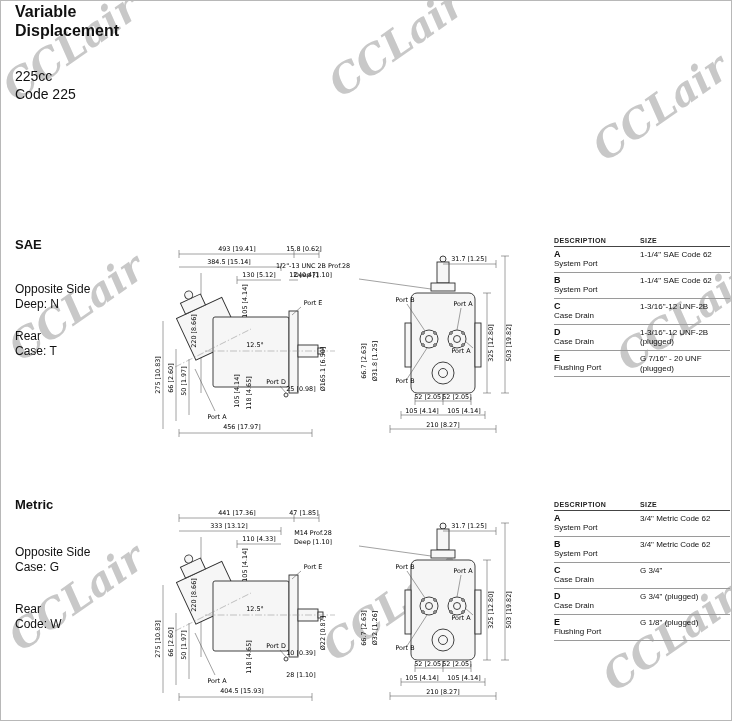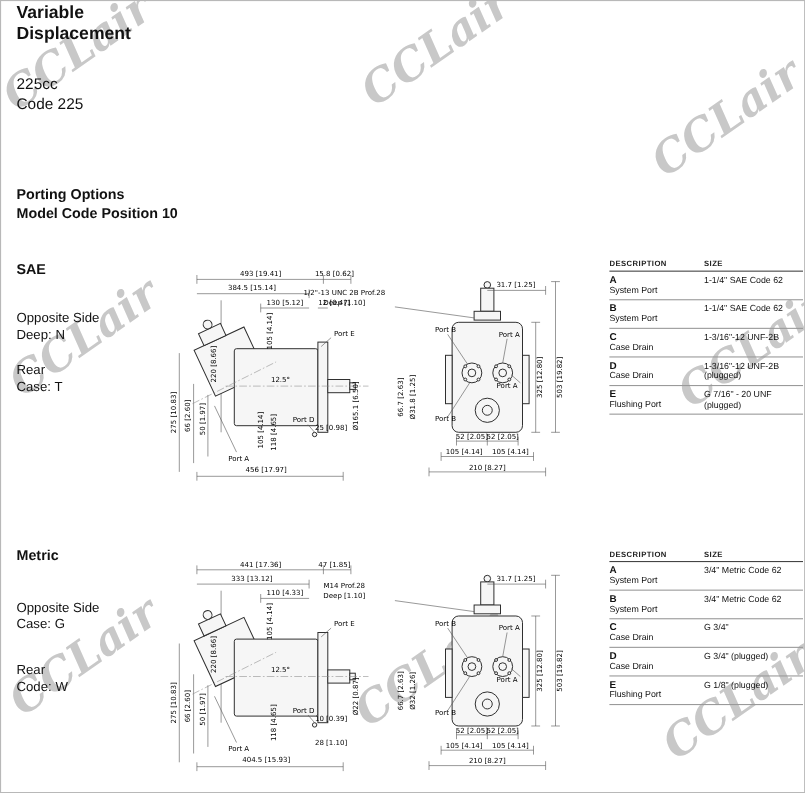--- a/index.html
+++ b/index.html
@@ -50,24 +50,20 @@
     <div class="doc-title">
       <div>Variable</div>
       <div>Displacement</div>
     </div>
     <div class="doc-subtitle">
       <div>225cc</div>
       <div>Code 225</div>
     </div>
   </header>
 
-  <div class="abs section-heading" style="left:14px;top:168px">
-    <div>Porting Options</div>
-    <div>Model Code Position 10</div>
-  </div>
 
   <div class="abs group-label" style="left:14px;top:236px">SAE</div>
   <div class="abs code-label" style="left:14px;top:281px">
     <div>Opposite Side</div>
     <div>Deep: N</div>
   </div>
   <div class="abs code-label" style="left:14px;top:328px">
     <div>Rear</div>
     <div>Case: T</div>
   </div>

